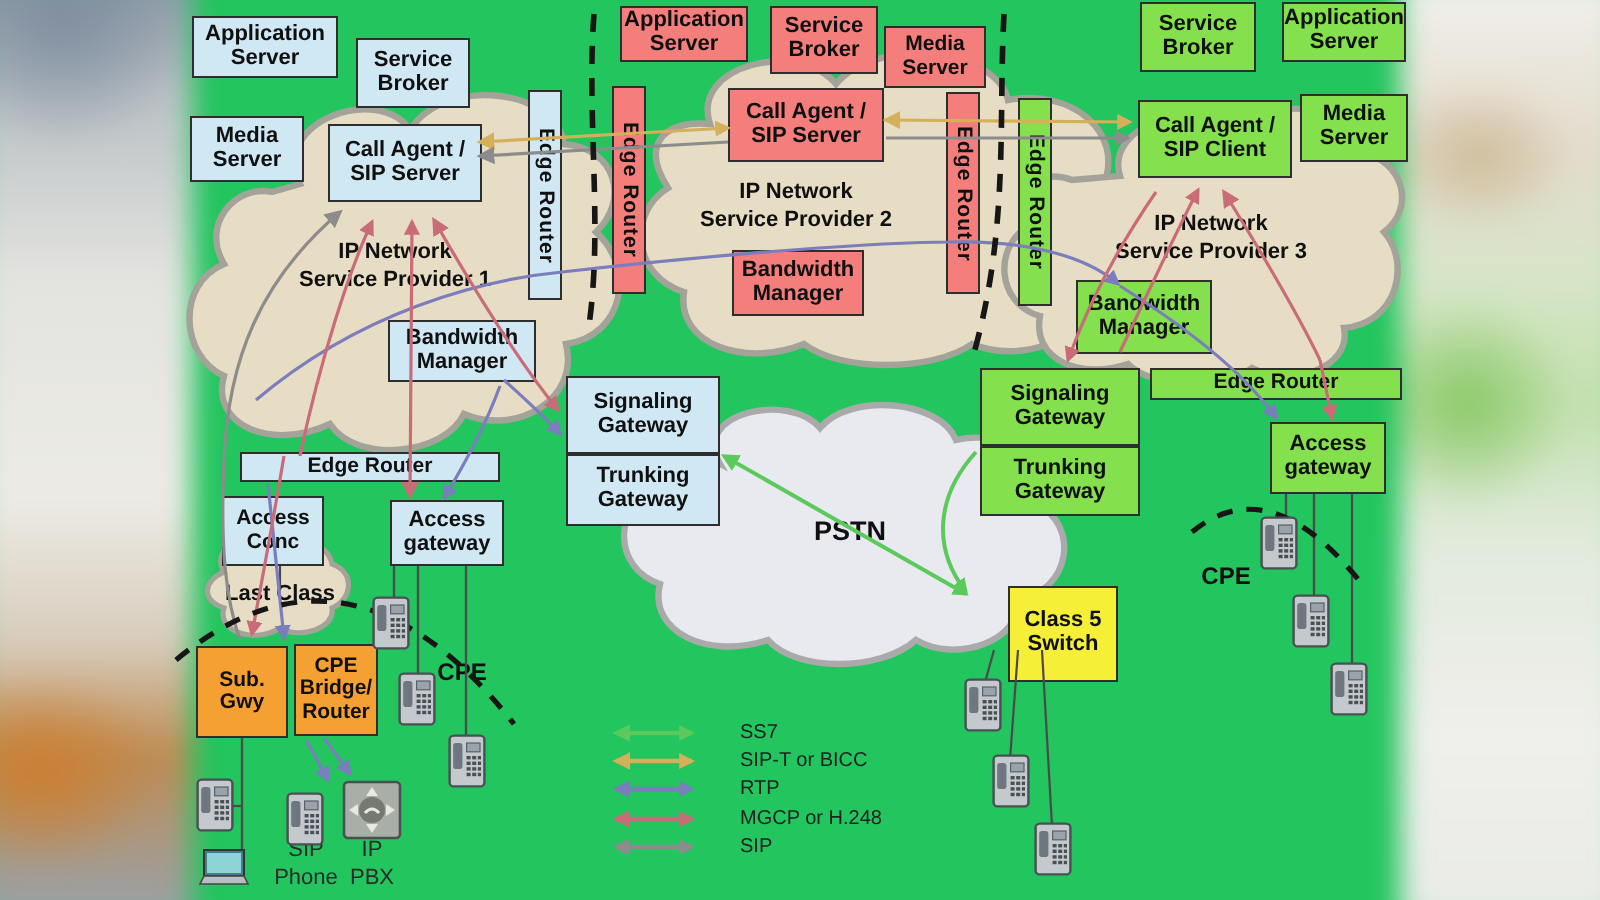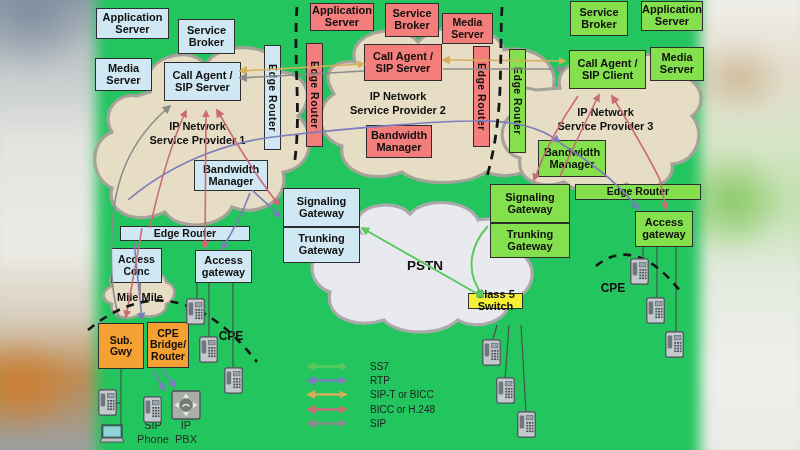--- a/index.html
+++ b/index.html
@@ -105,33 +105,33 @@
       <div class="box green vert" style="left: 509px; top: 49px; width: 17px; height: 104px; font-size: 10.5px;">Edge Router</div>
       <div class="box green" style="left: 538px; top: 140px; width: 68px; height: 37px;">Bandwidth
 Manager</div>
       <div class="box green" style="left: 490px; top: 184px; width: 80px; height: 39px;">Signaling
 Gateway</div>
       <div class="box green" style="left: 490px; top: 223px; width: 80px; height: 35px;">Trunking
 Gateway</div>
       <div class="box green" style="left: 575px; top: 184px; width: 126px; height: 16px; font-size: 10.5px;">Edge Router</div>
       <div class="box green" style="left: 635px; top: 211px; width: 58px; height: 36px;">Access
 gateway</div>
-      <div class="box yellow" style="left: 468px; top: 293px; width: 55px; height: 16px;">Class 5
+      <div class="box yellow" style="left: 504px; top: 293px; width: 55px; height: 48px;">Class 5
 Switch</div>
     </div>
 
   <div id="labels-layer">
       <div class="flabel" style="left: 125px; top: 120px; width: 145px; font-size: 11px;">IP Network
 Service Provider 1</div>
       <div class="flabel" style="left: 328px; top: 90px; width: 140px; font-size: 11px;">IP Network
 Service Provider 2</div>
       <div class="flabel" style="left: 533px; top: 106px; width: 145px; font-size: 11px;">IP Network
 Service Provider 3</div>
       <div class="flabel" style="left: 393px; top: 258px; width: 64px; font-size: 13.5px;">PSTN</div>
-      <div class="flabel" style="left: 111px; top: 291px; width: 58px; font-size: 11px;">Mile Mile</div>
+      <div class="flabel" style="left: 111px; top: 291px; width: 58px; font-size: 11px;">Last Class</div>
       <div class="flabel" style="left: 213px; top: 329px; width: 36px; font-size: 12px;">CPE</div>
       <div class="flabel" style="left: 595px; top: 281px; width: 36px; font-size: 12px;">CPE</div>
       <div class="flabel plain" style="left: 133px; top: 419px; width: 40px; font-size: 11px;">SIP
 Phone</div>
       <div class="flabel plain" style="left: 166px; top: 419px; width: 40px; font-size: 11px;">IP
 PBX</div>
     </div>
 
   <svg class="layer" id="lines-layer">
     <defs id="marker-defs">
@@ -262,35 +262,35 @@
 
   <div id="legend">
       <div class="legend-row">
         <svg viewBox="0 0 54 11">
           <line x1="8" x2="46" y1="5.5" y2="5.5" stroke="#5cc95c" stroke-width="2.3" marker-end="url(#ah-ss7)" marker-start="url(#ah-ss7-s)"></line>
         </svg>
         <span class="legend-label">SS7</span>
       </div>
       <div class="legend-row">
         <svg viewBox="0 0 54 11">
+          <line x1="8" x2="46" y1="5.5" y2="5.5" stroke="#d4b05a" stroke-width="2.3" marker-end="url(#ah-sipt)" marker-start="url(#ah-sipt-s)"></line>
+        </svg>
+        <span class="legend-label">SIP-T or BICC</span>
+      </div>
+      <div class="legend-row">
+        <svg viewBox="0 0 54 11">
           <line x1="8" x2="46" y1="5.5" y2="5.5" stroke="#7b7dbd" stroke-width="2.3" marker-end="url(#ah-rtp)" marker-start="url(#ah-rtp-s)"></line>
         </svg>
         <span class="legend-label">RTP</span>
       </div>
       <div class="legend-row">
         <svg viewBox="0 0 54 11">
-          <line x1="8" x2="46" y1="5.5" y2="5.5" stroke="#d4b05a" stroke-width="2.3" marker-end="url(#ah-sipt)" marker-start="url(#ah-sipt-s)"></line>
-        </svg>
-        <span class="legend-label">SIP-T or BICC</span>
-      </div>
-      <div class="legend-row">
-        <svg viewBox="0 0 54 11">
           <line x1="8" x2="46" y1="5.5" y2="5.5" stroke="#ca6b78" stroke-width="2.3" marker-end="url(#ah-mgcp)" marker-start="url(#ah-mgcp-s)"></line>
         </svg>
-        <span class="legend-label">BICC or H.248</span>
+        <span class="legend-label">MGCP or H.248</span>
       </div>
       <div class="legend-row">
         <svg viewBox="0 0 54 11">
           <line x1="8" x2="46" y1="5.5" y2="5.5" stroke="#8c8c8c" stroke-width="2.3" marker-end="url(#ah-sip)" marker-start="url(#ah-sip-s)"></line>
         </svg>
         <span class="legend-label">SIP</span>
       </div>
     </div>
 </div>
 

